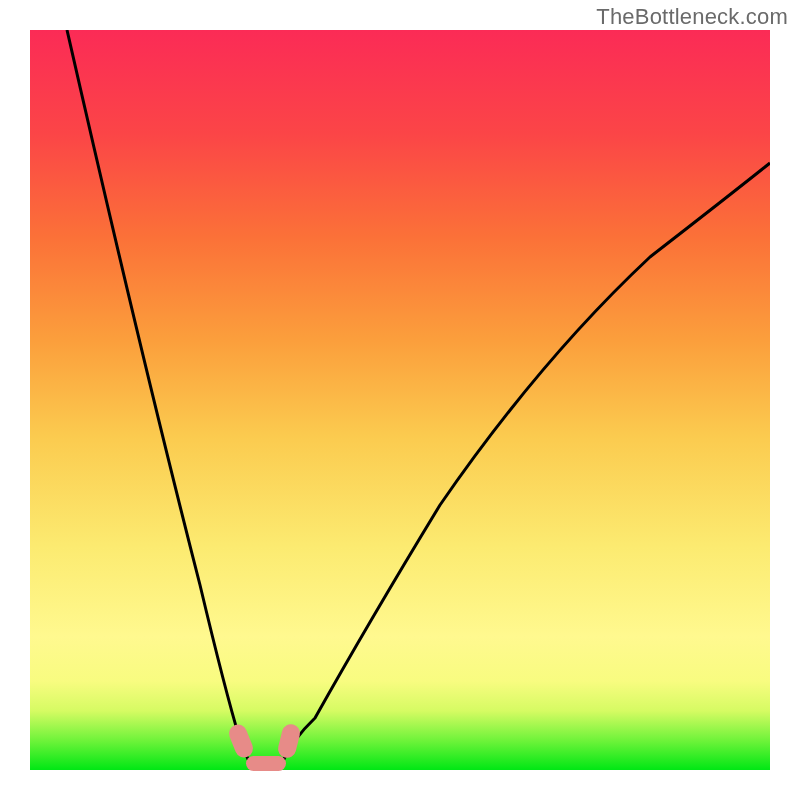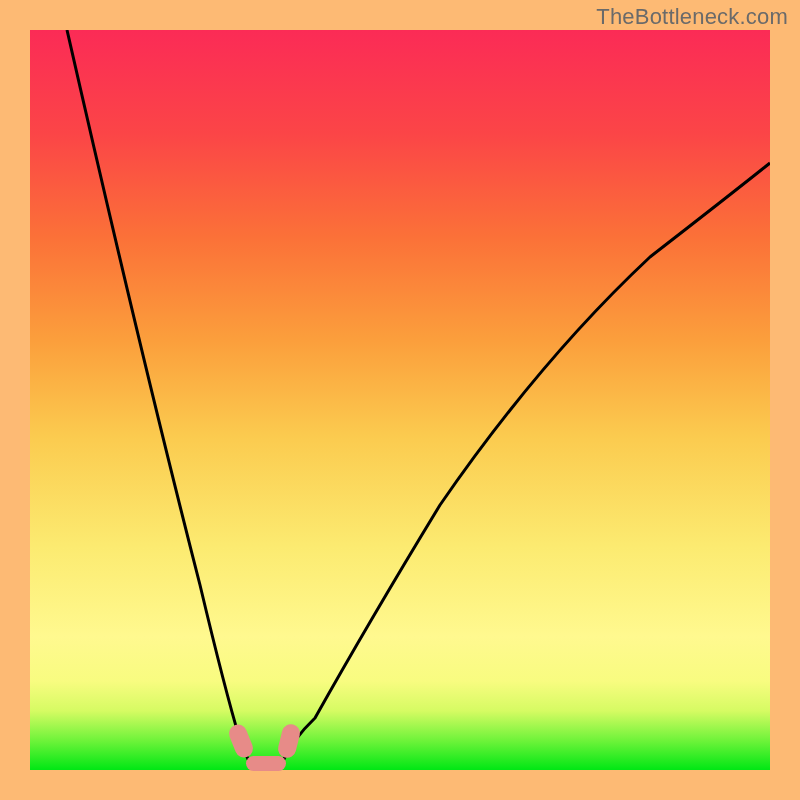--- a/index.html
+++ b/index.html
@@ -8,21 +8,21 @@
     width: 800px;
     height: 800px;
     background: #000;
     overflow: hidden;
     font-family: Arial, Helvetica, sans-serif;
   }
   .frame {
     position: relative;
     width: 800px;
     height: 800px;
-    background: #fdba74;
+    background: #ffffff;
   }
   .plot-area {
     position: absolute;
     left: 30px;
     top: 30px;
     width: 740px;
     height: 740px;
     
     background: linear-gradient(to top,
       #00e714 0%,

